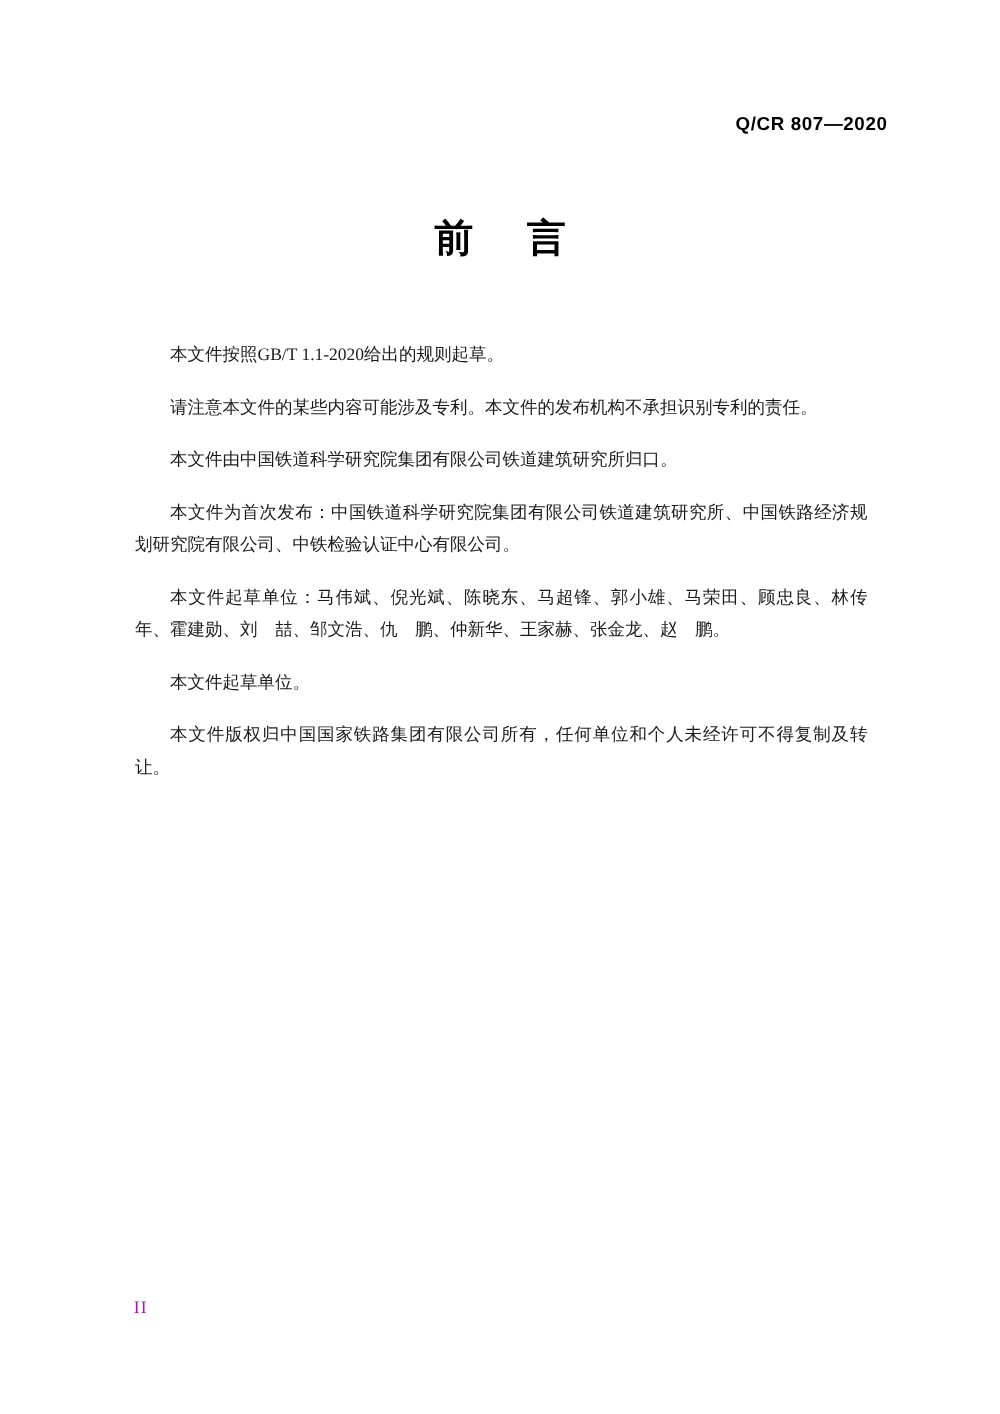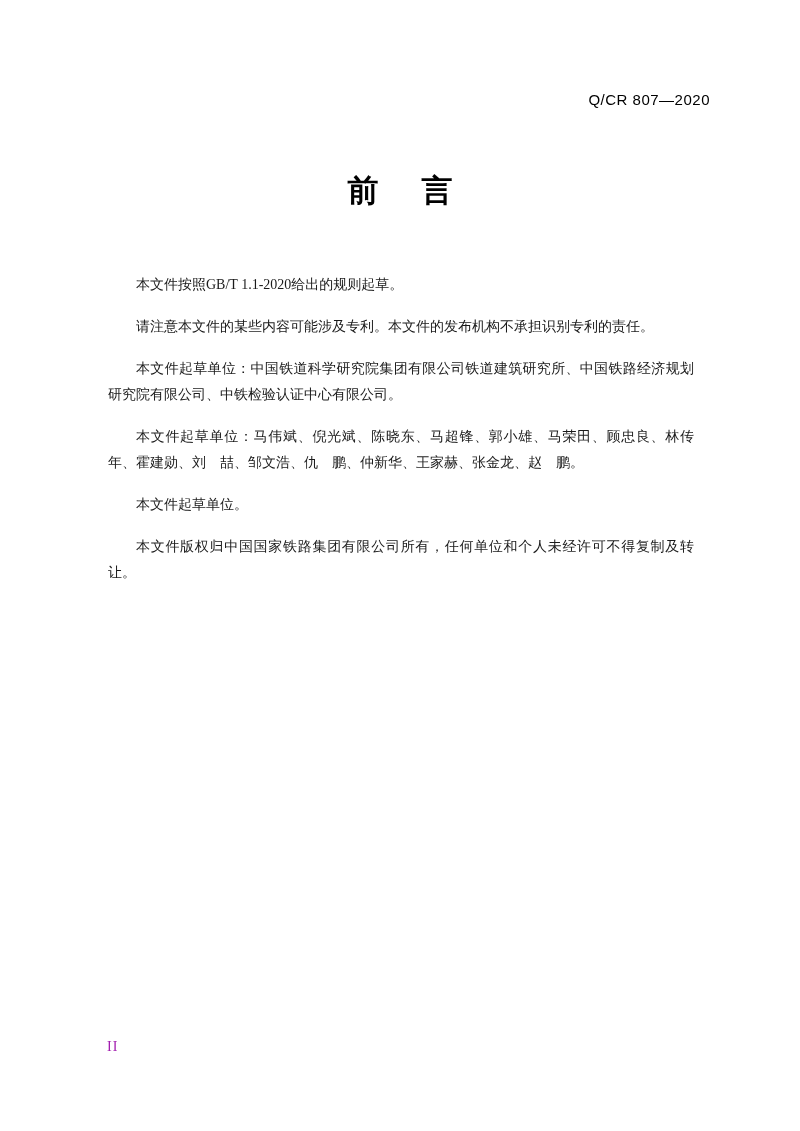--- a/index.html
+++ b/index.html
@@ -20,21 +20,21 @@
     inset: 0;
     background: #ffffff;
   }
   .doc-number {
     position: absolute;
     top: 91px;
     left: 0;
     width: 710px;
     text-align: right;
     font-family: "Liberation Sans", "DejaVu Sans", sans-serif;
-    font-weight: normal;
+    font-weight: bold;
     font-size: 15px;
     letter-spacing: 0.5px;
     color: #000000;
   }
   .doc-title {
     position: absolute;
     top: 174px;
     left: 0;
     width: 100%;
     margin: 0;
@@ -75,21 +75,22 @@
 
 <div class="doc-page">
 
   <div class="doc-number">Q/CR 807—2020</div>
 
   <h1 class="doc-title">前　言</h1>
 
   <div class="doc-body">
     <p>本文件按照GB/T 1.1-2020给出的规则起草。</p>
     <p>请注意本文件的某些内容可能涉及专利。本文件的发布机构不承担识别专利的责任。</p>
-    <p>本文件起草单位：中国铁道科学研究院集团有限公司铁道建筑研究所、中国铁路经济规划研究院有限公司、中铁检验认证中心有限公司。</p>
+    <p>本文件由中国铁道科学研究院集团有限公司铁道建筑研究所归口。</p>
+    <p>本文件为首次发布：中国铁道科学研究院集团有限公司铁道建筑研究所、中国铁路经济规划研究院有限公司、中铁检验认证中心有限公司。</p>
     <p>本文件起草单位：马伟斌、倪光斌、陈晓东、马超锋、郭小雄、马荣田、顾忠良、林传年、霍建勋、刘　喆、邹文浩、仇　鹏、仲新华、王家赫、张金龙、赵　鹏。</p>
     <p>本文件起草单位。</p>
     <p>本文件版权归中国国家铁路集团有限公司所有，任何单位和个人未经许可不得复制及转让。</p>
   </div>
 
   <div class="page-number">II</div>
 
 </div>
 
 </body></html>

